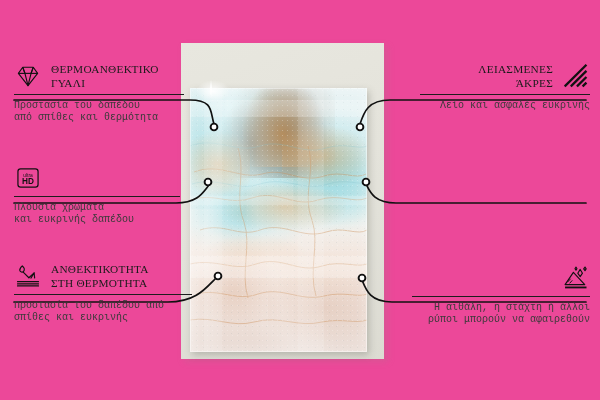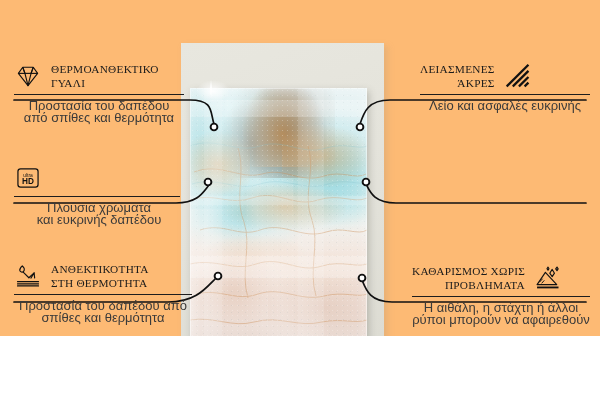--- a/index.html
+++ b/index.html
@@ -3,21 +3,21 @@
 <meta charset="utf-8">
 <style>
   html,body{margin:0;padding:0;}
   body{
     width:600px;height:400px;
     background:#ffffff;
     font-family:"Liberation Serif", serif;
     overflow:hidden;
     position:relative;
   }
-  #stage{position:absolute;left:0;top:0;width:600px;height:336px;overflow:hidden;background:#fdba74;}
+  #stage{position:absolute;left:0;top:0;width:600px;height:400px;overflow:hidden;background:#ec4899;}
 
   
   .backdrop{
     position:absolute;
     left:181px;top:43px;width:203px;height:316px;
     background:linear-gradient(160deg,#e8e7df 0%,#e3e2da 55%,#dcdbd2 100%);
   }
   .backdrop-shadow{
     position:absolute;
     left:184px;top:46px;width:204px;height:316px;
@@ -71,44 +71,43 @@
 
   
   .connectors{position:absolute;left:0;top:0;width:600px;height:400px;pointer-events:none;}
 
   
   .feat{position:absolute;}
   .feat.left{left:14px;text-align:left;}
   .feat.right{right:10px;text-align:right;}
 
   .feat-head{display:flex;align-items:center;gap:9px;}
-  .feat.right .feat-head{}
+  .feat.right .feat-head{justify-content:flex-end;}
   .feat.left .feat-head{justify-content:flex-start;}
 
   .feat-title{
     font-family:"Liberation Serif", serif;
     font-size:11.3px;
     letter-spacing:.25px;
     line-height:14px;
     color:#1b1b1b;
     text-transform:uppercase;
     white-space:pre-line;
   }
   .rule{
     height:0;border-top:1.35px solid #1d1d1d;
     margin-top:4px;
   }
   .feat-desc{
-    font-family:Liberation Sans, sans-serif;
-    font-size:13px;
+    font-family:Liberation Mono, monospace;
+    font-size:10px;
     line-height:11.6px;
     color:#3a3a3a;
     margin-top:5px;
     white-space:pre-line;
-    text-align:center;
   }
 
   .ico{width:28px;height:28px;flex:0 0 28px;display:block;}
   .ico svg{display:block;width:28px;height:28px;}
 
   
   #f-l1{top:62px;width:170px;}
   #f-l1 .rule{width:170px;}
   #f-l2{top:164px;width:170px;}
   #f-l2 .rule{width:166px;}
@@ -253,21 +252,21 @@
               <path d="M4,25 L28,25"></path>
               <path d="M4,27.3 L28,27.3"></path>
         </g>
           </svg>
       </span>
       <span class="feat-title">ΑΝΘΕΚΤΙΚΟΤΗΤΑ
 ΣΤΗ ΘΕΡΜΟΤΗΤΑ</span>
     </div>
     <div class="rule"></div>
     <div class="feat-desc">Προστασία του δαπέδου από
-σπίθες και θερμότητα</div>
+σπίθες και ευκρινής</div>
   </div>
 
   <div class="feat right" id="f-r1">
     <div class="feat-head">
       <span class="feat-title">ΛΕΙΑΣΜΕΝΕΣ
 ΆΚΡΕΣ</span>
       <span class="ico">
         <svg viewBox="0 0 32 32">
             <g stroke="#111" stroke-width="2.6" stroke-linecap="square">
           <path d="M4,27 L27,4"></path>
@@ -278,22 +277,20 @@
           </svg>
       </span>
     </div>
     <div class="rule"></div>
     <div class="feat-desc">Λείο και ασφαλές ευκρινής</div>
   </div>
 
 
   <div class="feat right" id="f-r3">
     <div class="feat-head">
-      <span class="feat-title">ΚΑΘΑΡΙΣΜΟΣ ΧΩΡΙΣ
-ΠΡΟΒΛΗΜΑΤΑ</span>
       <span class="ico">
         <svg viewBox="0 0 32 32">
           <g fill="none" stroke="#111" stroke-width="1.3" stroke-linejoin="round">
             <path d="M3.5,23.5 L13,9.5 L26,23.5 Z"></path>
             <path d="M3.5,26.8 L28,26.8" stroke-width="2.1"></path>
             <path d="M18,10.5 L20.8,6.2 L23.4,10.5 L20.8,14.4 Z"></path>
             <path d="M24.8,5.6 L26.3,3.4 L27.6,5.6 L26.3,7.6 Z"></path>
             <path d="M14.8,5.4 L16,3.6 L17.1,5.4 L16,7.1 Z"></path>
           </g>
           <g stroke="#111" stroke-width="1.1" stroke-linecap="round">

